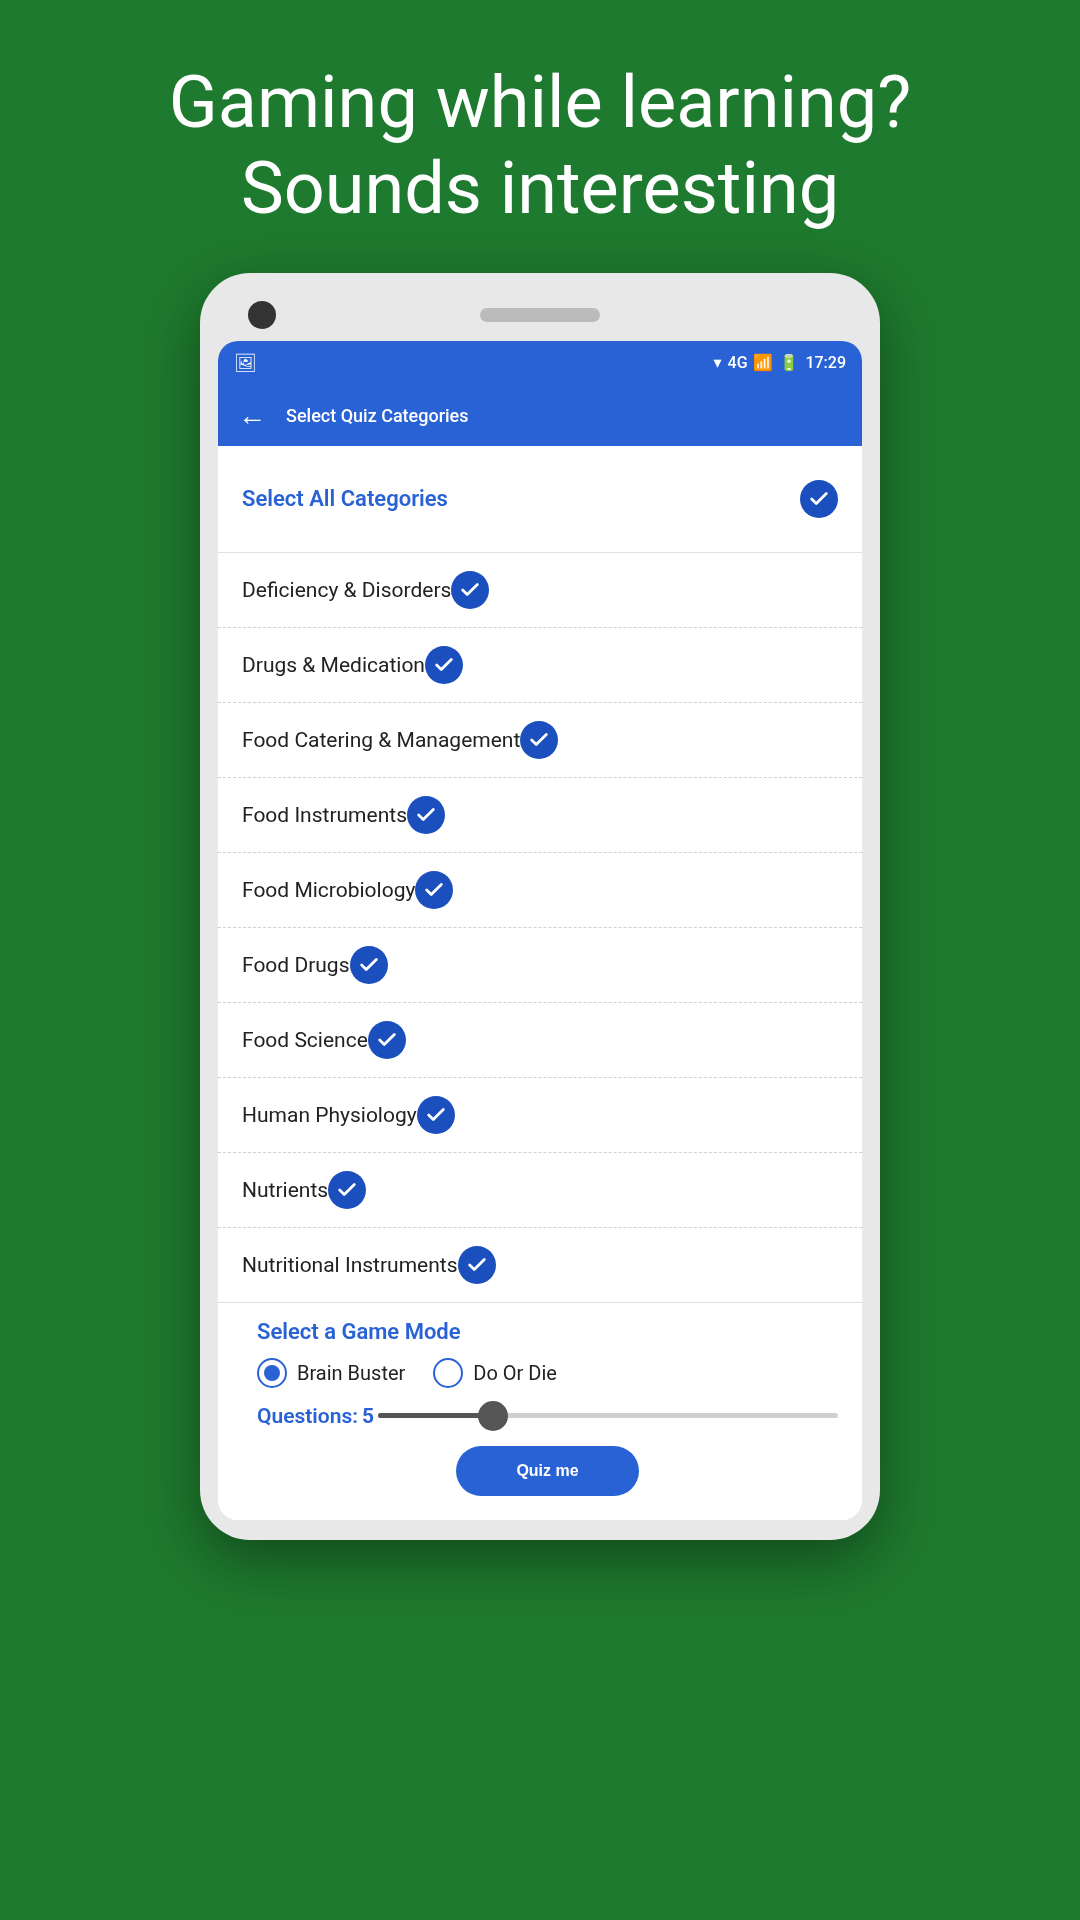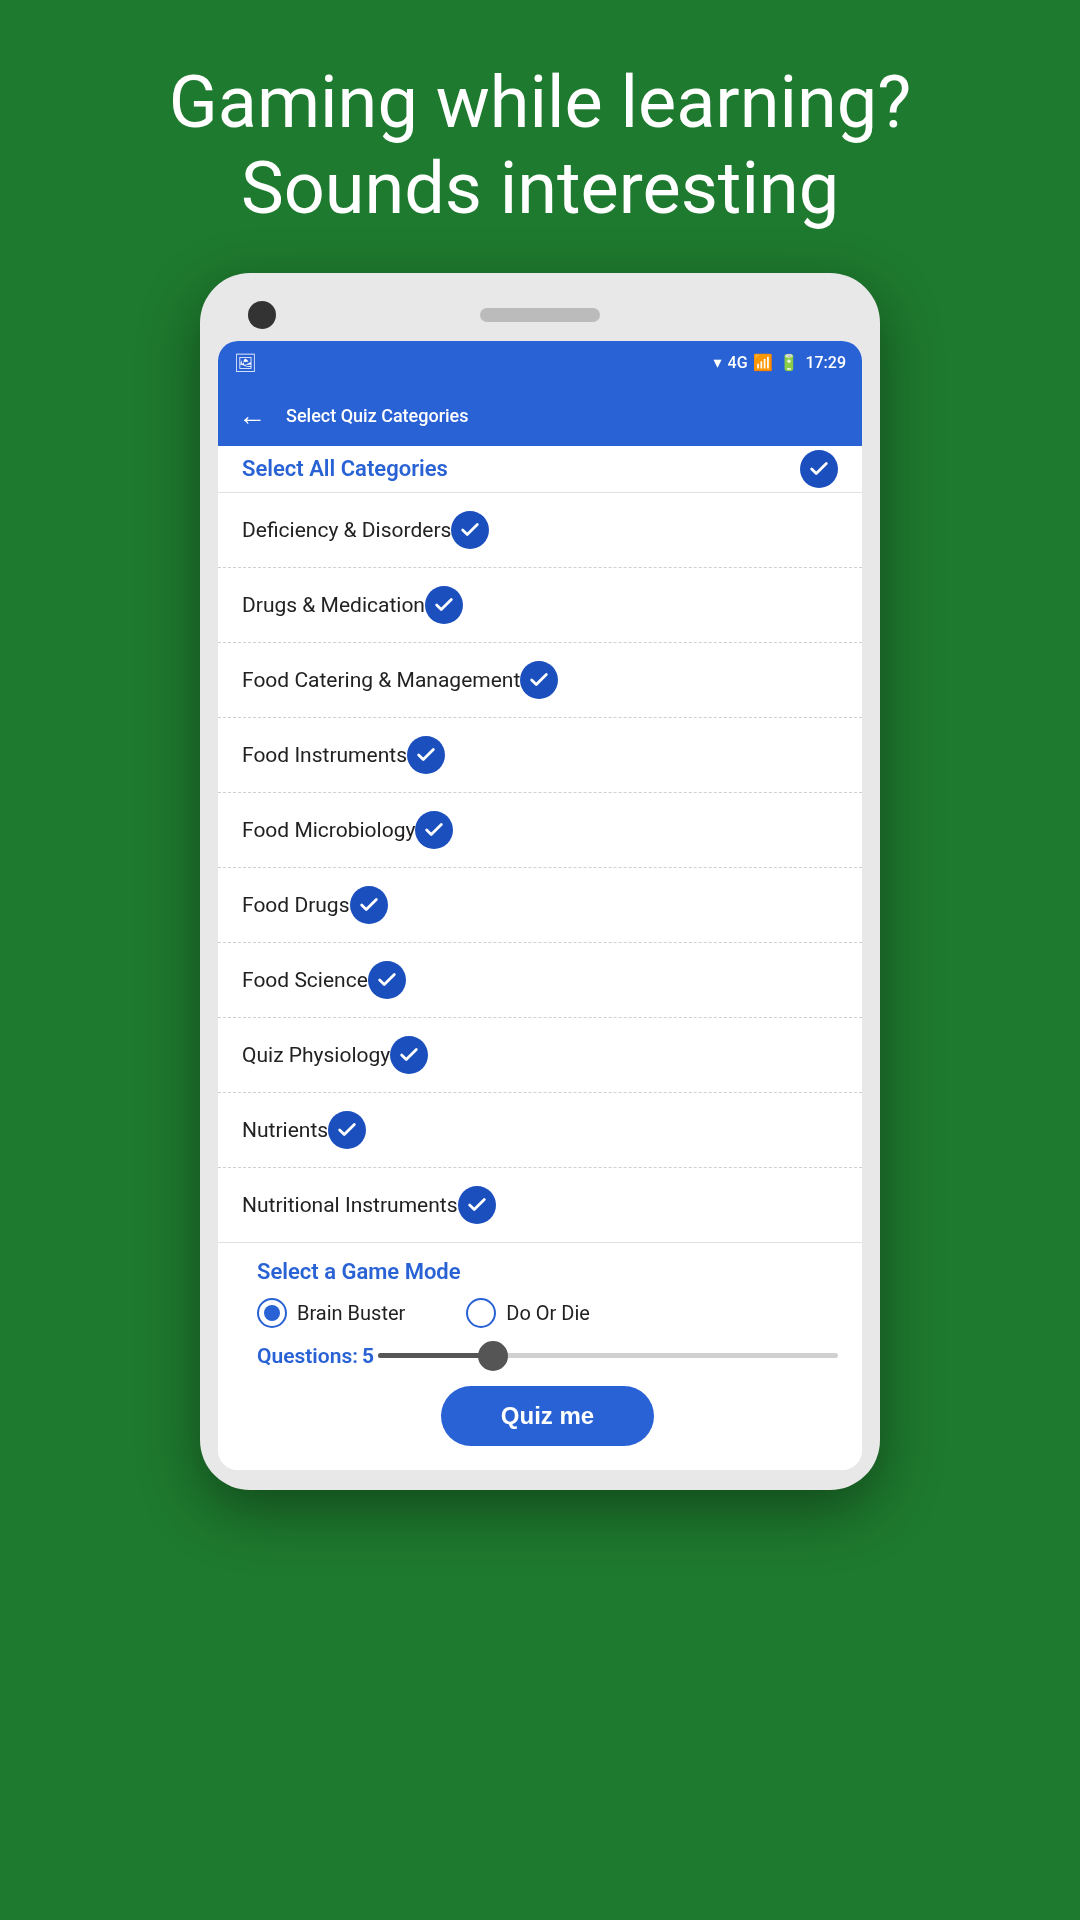--- a/index.html
+++ b/index.html
@@ -127,21 +127,21 @@
     
     .content {
       background: white;
       flex: 1;
     }
 
     .select-all-row {
       display: flex;
       justify-content: space-between;
       align-items: center;
-      padding: 4px 24px;
+      padding: 34px 24px;
       border-bottom: 1px solid #e0e0e0;
     }
 
     .select-all-label {
       color: #2962d4;
       font-size: 22px;
       font-weight: 600;
     }
 
     .category-row {
@@ -182,21 +182,21 @@
 
     .game-mode-title {
       color: #2962d4;
       font-size: 22px;
       font-weight: 600;
       margin-bottom: 14px;
     }
 
     .game-mode-options {
       display: flex;
-      gap: 61px;
+      gap: 28px;
       align-items: center;
       margin-bottom: 16px;
     }
 
     .radio-option {
       display: flex;
       align-items: center;
       gap: 10px;
       cursor: pointer;
     }
@@ -279,21 +279,21 @@
       top: 50%;
       transform: translate(-50%, -50%);
     }
 
     .quiz-btn {
       background: #2962d4;
       color: white;
       border: none;
       border-radius: 30px;
       padding: 16px 60px;
-      font-size: 24px;
+      font-size: 16px;
       font-weight: 600;
       cursor: pointer;
       display: block;
       margin: 0 auto 10px auto;
     }
   </style>
 </head>
 <body>
 
 <div class="header-text">
@@ -398,21 +398,21 @@
       <div class="category-row">
         <span class="category-label">Food Science</span>
         <div class="check-circle">
           <svg viewBox="0 0 24 24" fill="none" stroke="white" stroke-width="3" stroke-linecap="round" stroke-linejoin="round">
             <polyline points="20 6 9 17 4 12"></polyline>
           </svg>
         </div>
       </div>
 
       <div class="category-row">
-        <span class="category-label">Quiz Physiology</span>
+        <span class="category-label">Human Physiology</span>
         <div class="check-circle">
           <svg viewBox="0 0 24 24" fill="none" stroke="white" stroke-width="3" stroke-linecap="round" stroke-linejoin="round">
             <polyline points="20 6 9 17 4 12"></polyline>
           </svg>
         </div>
       </div>
 
       <div class="category-row">
         <span class="category-label">Nutrients</span>
         <div class="check-circle">

